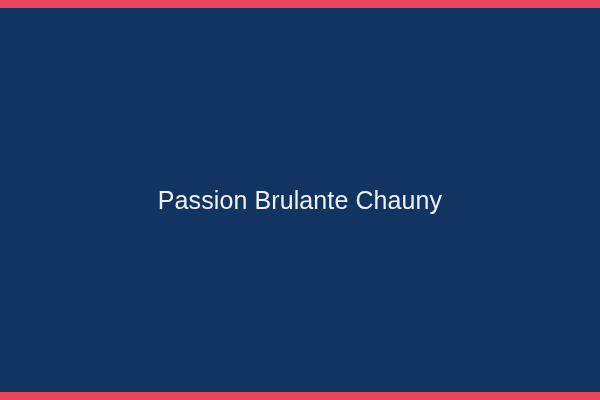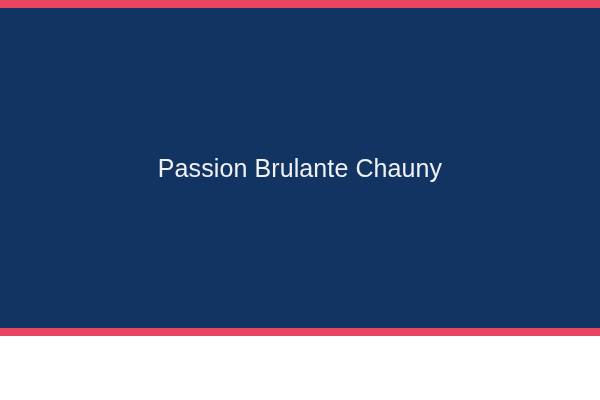--- a/index.html
+++ b/index.html
@@ -14,21 +14,21 @@
     overflow: hidden;
     background: #ffffff;
     font-family: "Liberation Sans", sans-serif;
   }
 
   
   .banner {
     position: relative;
     box-sizing: border-box;
     width: 600px;
-    height: 336px;
+    height: 400px;
     background-color: #123462;
     display: flex;
     align-items: center;
     justify-content: center;
     overflow: hidden;
   }
 
   .accent-bar {
     position: absolute;
     left: 0;

